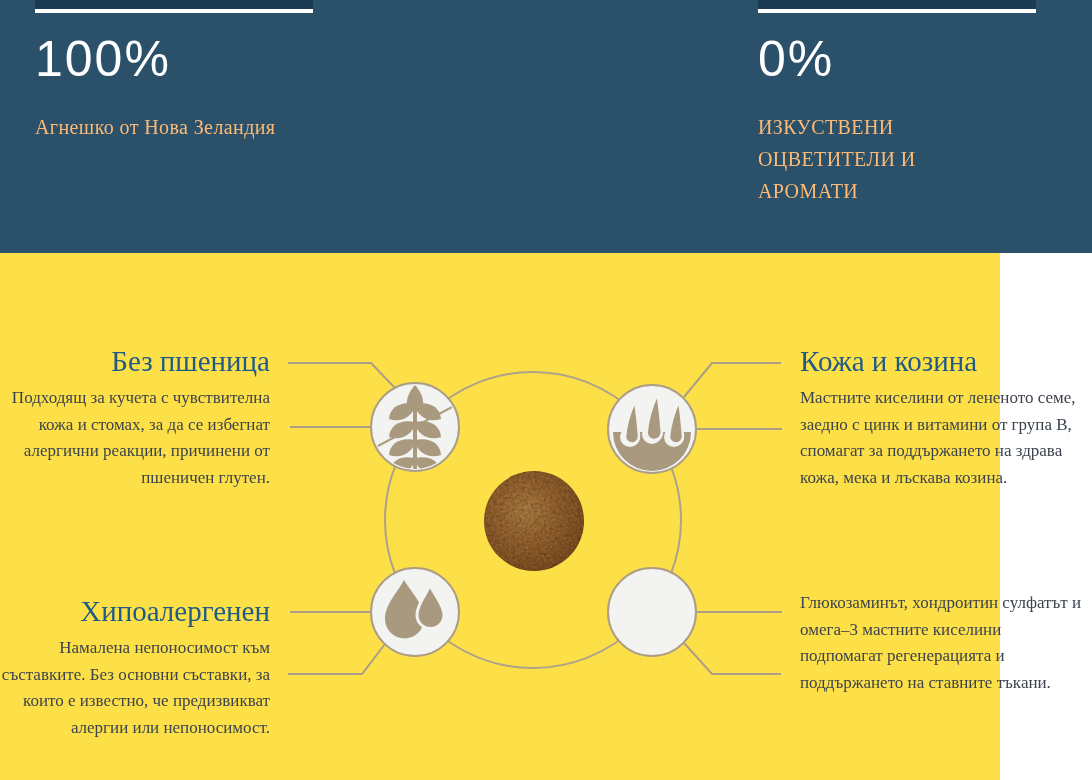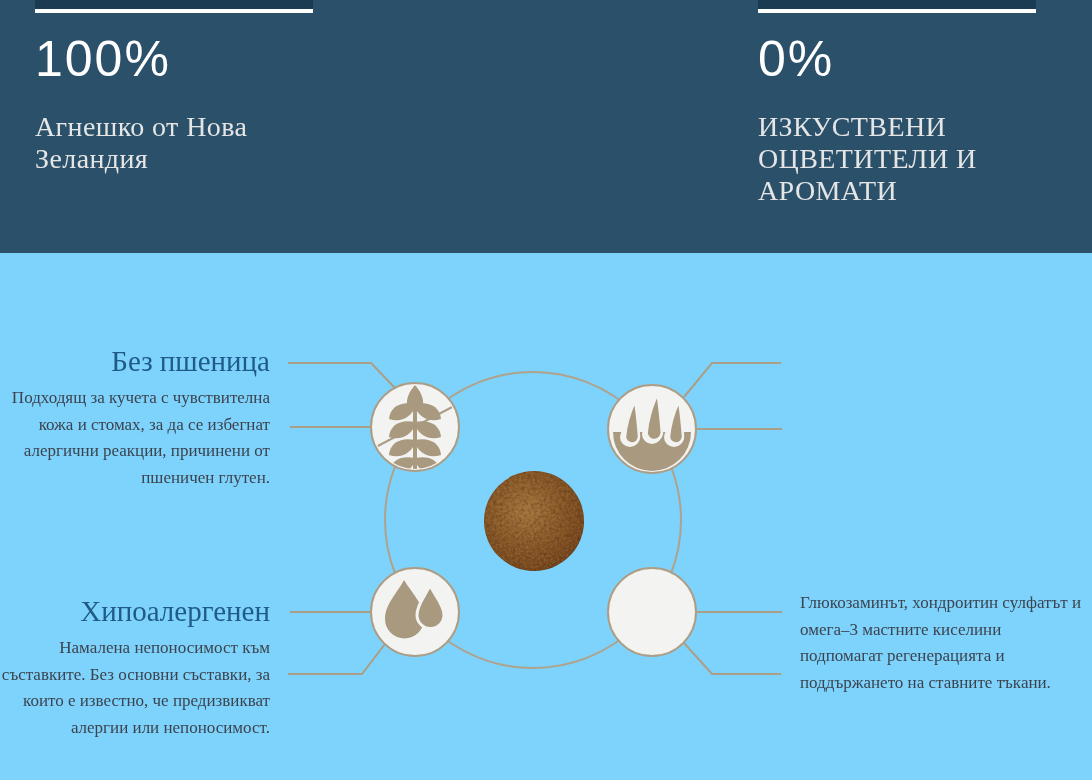--- a/index.html
+++ b/index.html
@@ -7,25 +7,25 @@
        font-family:"Liberation Serif",serif;}
 
   
   .hero{position:absolute;top:0;left:0;width:1092px;height:253px;background:#2A506A;}
   .stat{position:absolute;top:0;width:278px;}
   .s1{left:35px}.s2{left:398px}.s3{left:758px}
   .bar{height:9px;background:#1B3B52;}
   .bar-line{height:4px;background:#FFFFFF;}
   .stat-value{margin-top:20px;font-family:"Liberation Sans",sans-serif;font-weight:300;
               font-size:50px;line-height:1.05;color:#FFFFFF;letter-spacing:2px;}
-  .stat-label{margin-top:25px;font-size:28px;line-height:32px;color:#e5e5e5;
+  .stat-label{margin-top:25px;font-size:20px;line-height:32px;color:#fdba74;
               white-space:pre-line;letter-spacing:.4px;}
 
   
-  .benefits{position:absolute;top:253px;left:0;width:1092px;height:527px;background:#7dd3fc;}
+  .benefits{position:absolute;top:253px;left:0;width:1000px;height:527px;background:#fde047;}
   .diagram{position:absolute;top:0;left:0;}
   .feature{position:absolute;}
   .feature h3{margin:0;font-weight:400;font-size:29px;line-height:36px;color:#1F5B86;
               white-space:pre-line;}
   .feature p{margin:6px 0 0;font-size:17px;line-height:26.5px;color:#3C434E;
              white-space:pre-line;}
   .f-tl{left:-8px;top:90px;width:278px;text-align:right;}
   .f-tr{left:800px;top:90px;width:292px;text-align:left;}
   .f-bl{left:-14px;top:340px;width:284px;text-align:right;}
   .f-br{left:800px;top:333px;width:292px;text-align:left;}
@@ -150,20 +150,27 @@
   </svg>
 
   <div class="feature f-tl">
     <h3>Без пшеница</h3>
     <p>Подходящ за кучета с чувствителна
 кожа и стомах, за да се избегнат
 алергични реакции, причинени от
 пшеничен глутен.</p>
   </div>
 
+  <div class="feature f-tr">
+    <h3>Кожа и козина</h3>
+    <p>Мастните киселини от лененото семе,
+заедно с цинк и витамини от група В,
+спомагат за поддържането на здрава
+кожа, мека и лъскава козина.</p>
+  </div>
 
   <div class="feature f-bl">
     <h3>Хипоалергенен</h3>
     <p>Намалена непоносимост към
 съставките. Без основни съставки, за
 които е известно, че предизвикват
 алергии или непоносимост.</p>
   </div>
 
   <div class="feature f-br">

